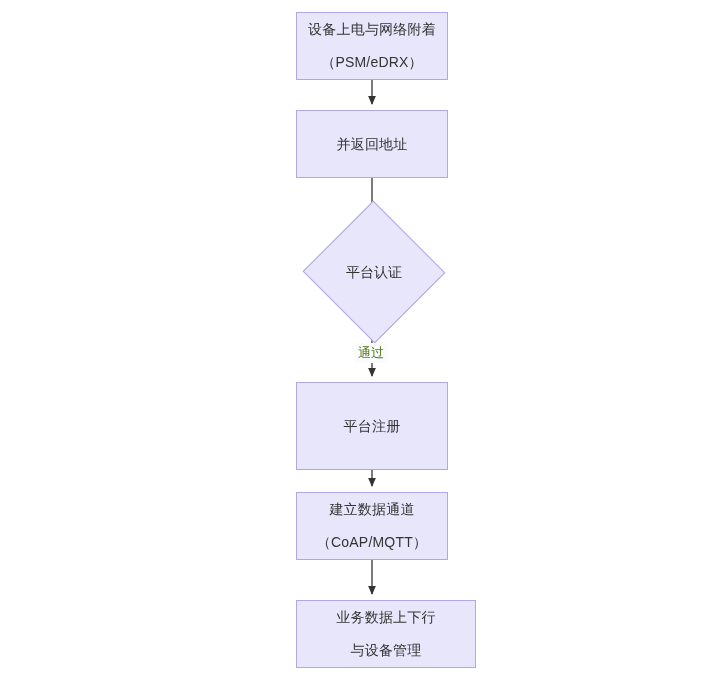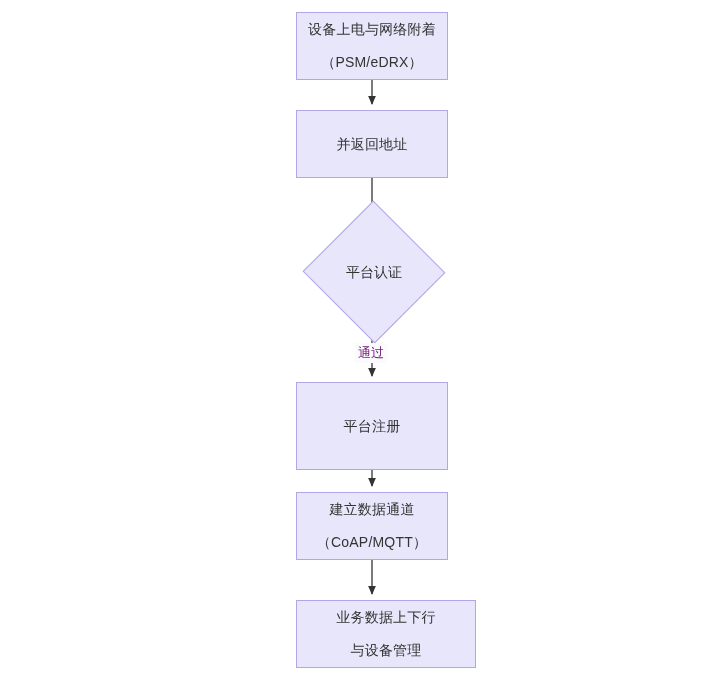--- a/index.html
+++ b/index.html
@@ -70,21 +70,21 @@
     z-index: 2;
     color: #333333;
     font-size: 14px;
     line-height: 20px;
     text-align: right;
     white-space: nowrap;
   }
   .edge-label {
     position: absolute;
     background: #fbfbfd;
-    color: #701a75;
+    color: #4d7c0f;
     font-size: 13px;
     line-height: 18px;
     padding: 1px 3px;
     white-space: nowrap;
   }
 </style>
 </head>
 <body>
 
 <div id="flowchart-canvas">

